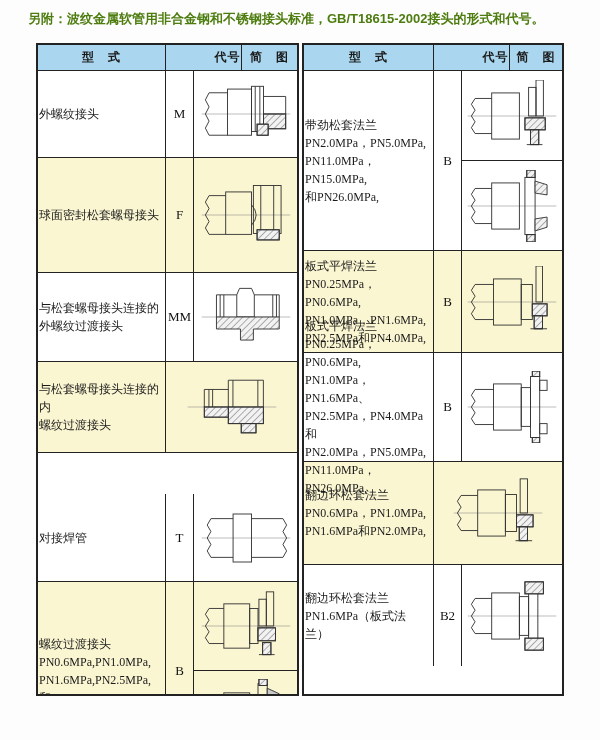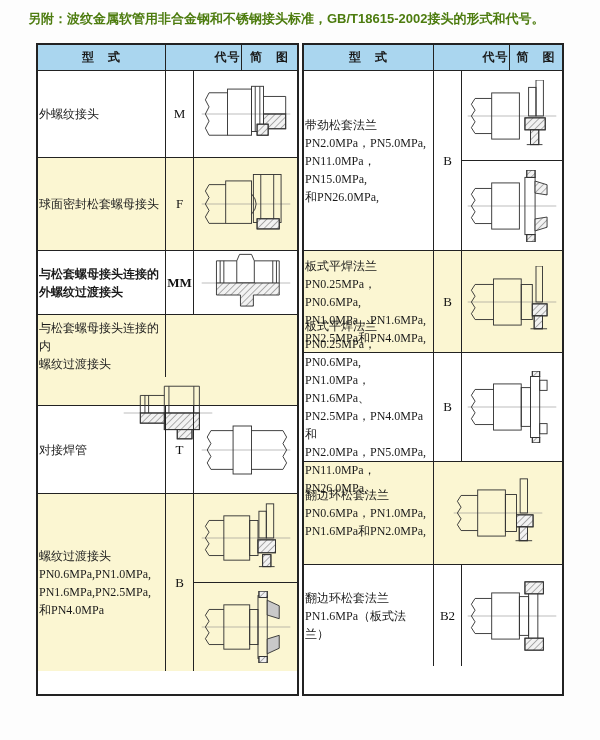--- a/index.html
+++ b/index.html
@@ -100,62 +100,62 @@
                 <line x1="65" y1="9" x2="65" y2="58"></line>
                 <path d="M69,20 H93 V39"></path>
                 <rect x="69" y="39" width="24" height="16" fill="url(#hp)"></rect>
                 <rect x="69" y="39" width="24" height="16"></rect>
                 <rect x="62" y="50" width="12" height="12" fill="url(#hp)"></rect>
                 <rect x="62" y="50" width="12" height="12"></rect>
               </svg>
             </div>
           </div>
         </div>
-        <div class="row hl" style="height: 93px;">
+        <div class="row hl" style="height: 115px;">
           <div class="cell type">球面密封松套螺母接头</div>
           <div class="cell code">F</div>
           <div class="cell diag">
             <div class="sub">
               <svg class="dg" viewBox="0 0 100 78" width="94" height="72" fill="none" stroke="#333333" stroke-width="1">
                 <line x1="2" y1="39" x2="98" y2="39" stroke="#888" stroke-width="0.6"></line>
                 <path d="M10,18 L6,25.0 L10,32.0 L6,39.0 L10,46.0 L6,53.0 L10,60.0"></path>
                 <line x1="10" y1="18" x2="28" y2="18"></line>
                 <line x1="10" y1="60" x2="28" y2="60"></line>
                 <rect x="28" y="14" width="28" height="46"></rect>
                 <rect x="58" y="7" width="30" height="52"></rect>
                 <line x1="66" y1="7" x2="66" y2="59"></line>
                 <line x1="80" y1="7" x2="80" y2="59"></line>
                 <path d="M56,28 q10,11 0,22"></path>
                 <rect x="62" y="55" width="24" height="11" fill="url(#hp)"></rect>
                 <rect x="62" y="55" width="24" height="11"></rect>
               </svg>
             </div>
           </div>
         </div>
-        <div class="row" style="height: 64px; font-weight: bold;">
+        <div class="row" style="height: 89px;">
           <div class="cell type">与松套螺母接头连接的
 外螺纹过渡接头</div>
           <div class="cell code">MM</div>
           <div class="cell diag">
             <div class="sub">
               <svg class="dg" viewBox="0 0 100 78" width="94" height="72" fill="none" stroke="#333333" stroke-width="1">
                 <line x1="2" y1="39" x2="98" y2="39" stroke="#888" stroke-width="0.6"></line>
                 <path d="M18,39 V15 H40"></path>
                 <line x1="22" y1="15" x2="22" y2="39"></line>
                 <line x1="26" y1="15" x2="26" y2="39"></line>
                 <polygon points="40,15 43,8 56,8 59,15 59,39 40,39"></polygon>
                 <path d="M59,15 H86 V39"></path>
                 <line x1="79" y1="15" x2="79" y2="39"></line>
                 <line x1="83" y1="15" x2="83" y2="39"></line>
                 <polygon points="18,39 86,39 86,52 58,52 58,64 44,64 44,52 18,52" fill="url(#hp)"></polygon>
               </svg>
             </div>
           </div>
         </div>
-        <div class="row hl" style="height: 91px; flex-direction: column;">
+        <div class="row hl" style="height: 91px;">
           <div class="cell type">与松套螺母接头连接的内
 螺纹过渡接头</div>
           <div class="cell diag">
             <div class="sub">
               <svg class="dg" viewBox="0 0 100 78" width="94" height="72" fill="none" stroke="#333333" stroke-width="1">
                 <line x1="2" y1="39" x2="98" y2="39" stroke="#888" stroke-width="0.6"></line>
                 <path d="M20,39 V20 H46"></path>
                 <line x1="25" y1="20" x2="25" y2="39"></line>
                 <line x1="29" y1="20" x2="29" y2="39"></line>
                 <path d="M46,39 V10 H84 V39"></path>
@@ -164,21 +164,21 @@
                 <rect x="46" y="39" width="38" height="18" fill="url(#hp)"></rect>
                 <rect x="46" y="39" width="38" height="18"></rect>
                 <rect x="20" y="39" width="26" height="11" fill="url(#hp)"></rect>
                 <rect x="20" y="39" width="26" height="11"></rect>
                 <rect x="60" y="57" width="16" height="10" fill="url(#hp)"></rect>
                 <rect x="60" y="57" width="16" height="10"></rect>
               </svg>
             </div>
           </div>
         </div>
-        <div class="row" style="height: 88px;">
+        <div class="row" style="height: 88px; margin-top: 41px;">
           <div class="cell type">对接焊管</div>
           <div class="cell code">T</div>
           <div class="cell diag">
             <div class="sub">
               <svg class="dg" viewBox="0 0 100 78" width="94" height="72" fill="none" stroke="#333333" stroke-width="1">
                 <line x1="2" y1="39" x2="98" y2="39" stroke="#888" stroke-width="0.6"></line>
                 <path d="M12,18 L8,25.0 L12,32.0 L8,39.0 L12,46.0 L8,53.0 L12,60.0"></path>
                 <line x1="12" y1="18" x2="36" y2="18"></line>
                 <line x1="12" y1="60" x2="36" y2="60"></line>
                 <rect x="36" y="13" width="20" height="52"></rect>

